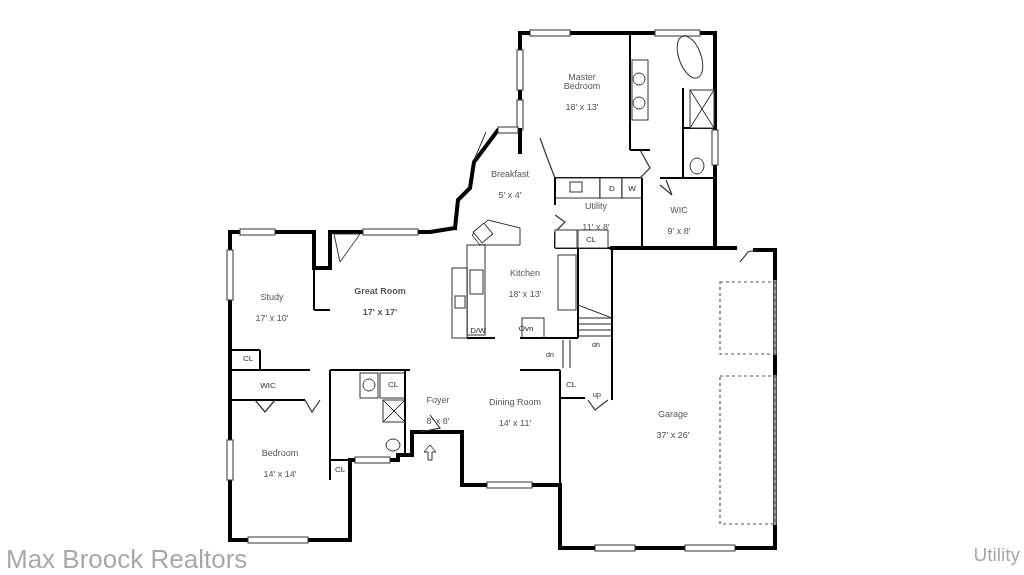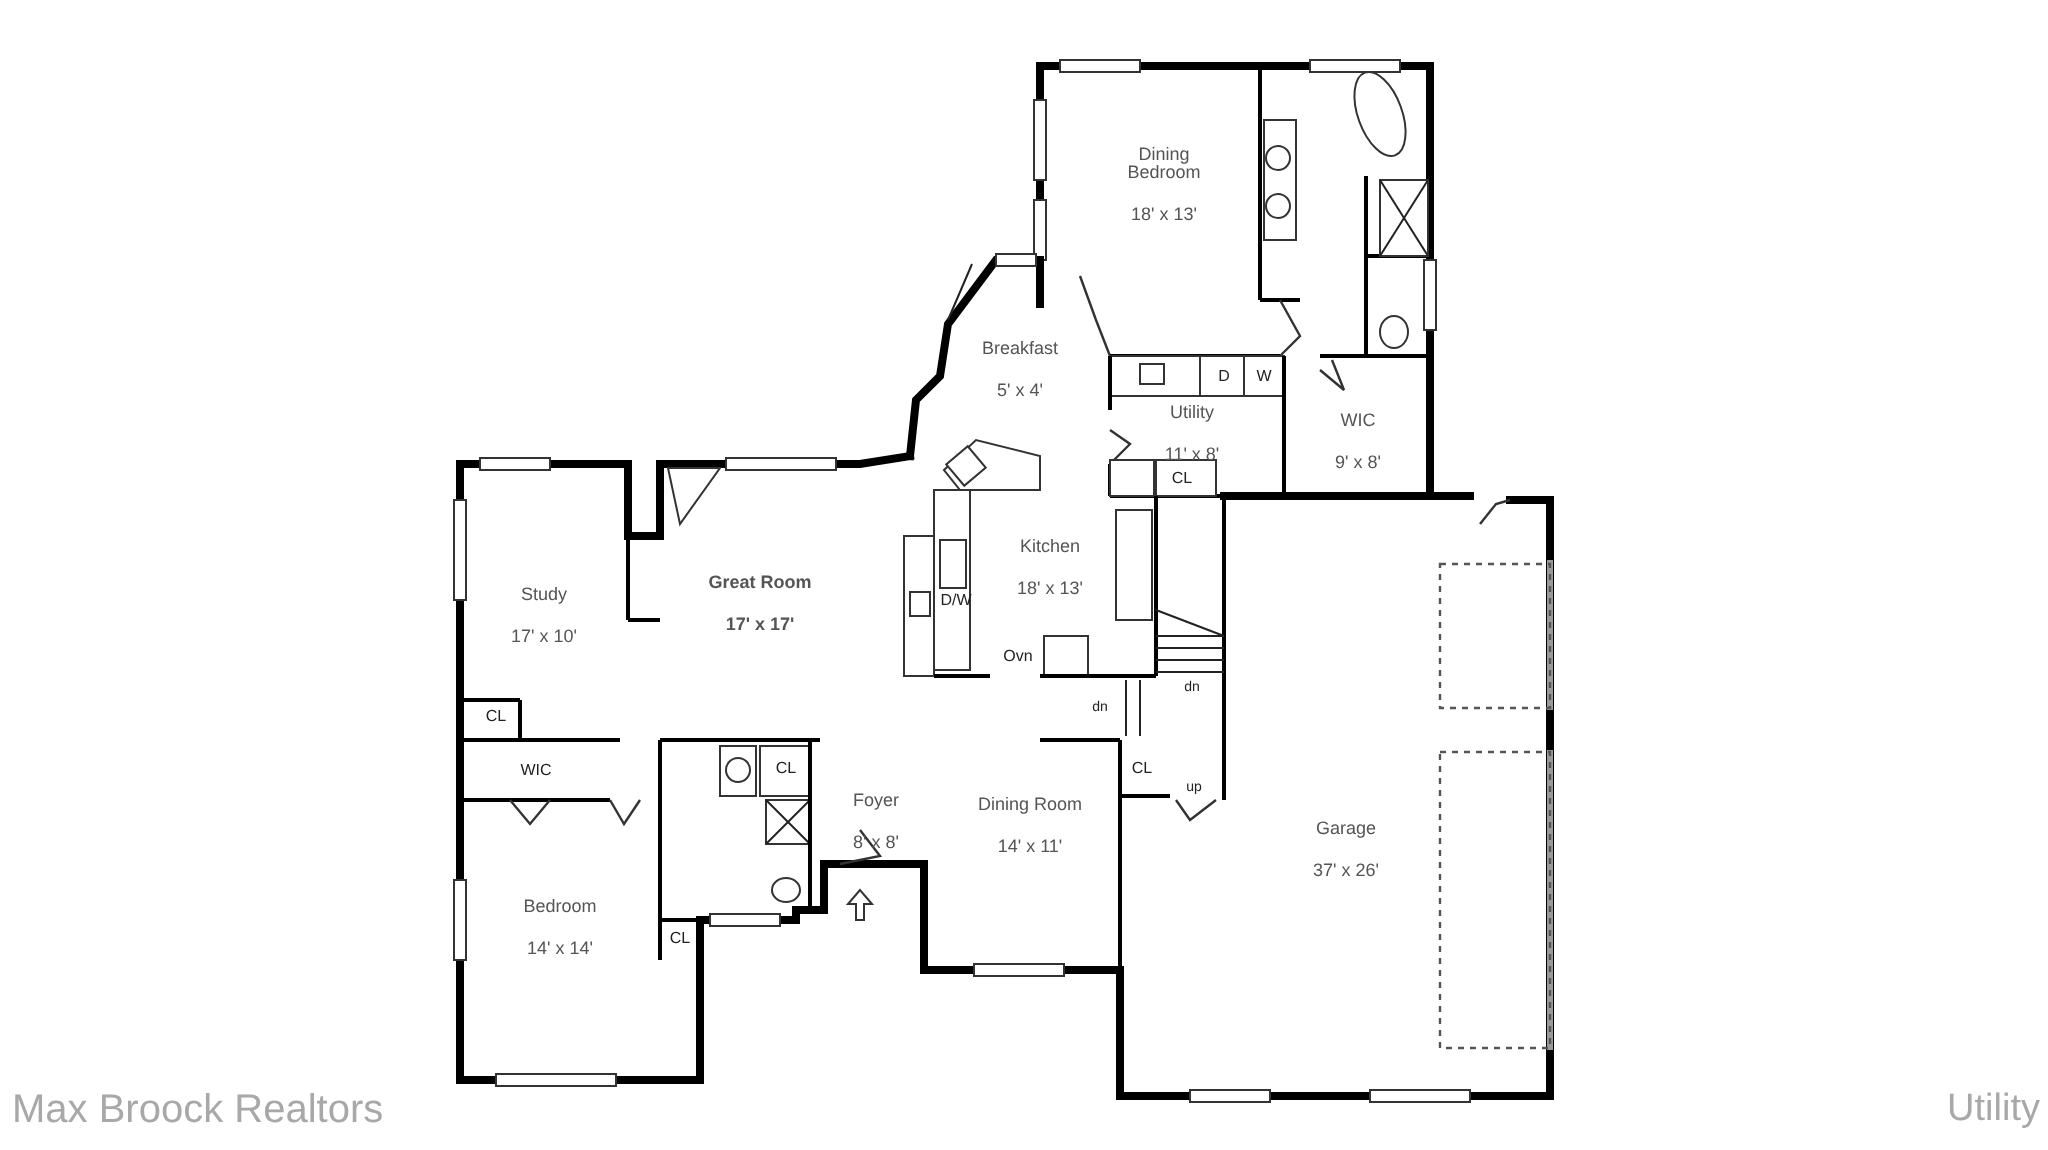--- a/index.html
+++ b/index.html
@@ -8,21 +8,21 @@
   .wall { stroke:#000; stroke-width:4; fill:none; stroke-linecap:square; }
   .iwall { stroke:#000; stroke-width:2; fill:none; }
   .thin { stroke:#222; stroke-width:1; fill:none; }
   .win { fill:#fff; stroke:#333; stroke-width:1; }
   .fix { fill:#fff; stroke:#333; stroke-width:1; }
   .dash { stroke:#555; stroke-width:1.2; stroke-dasharray:3 3; fill:none; }
   .door { stroke:#333; stroke-width:1.2; fill:none; }
   .lbl { position:absolute; font-size:9px; color:#555; text-align:center; line-height:9px; transform:translateX(-50%); white-space:nowrap; }
   .lbl .dim { display:block;margin-top:12px; }
   .tag { position:absolute; font-size:8px; color:#222; transform:translate(-50%,-50%); white-space:nowrap; }
-  .watermark { position:absolute; color:#a8a8a8; font-size:20px; }
+  .watermark { position:absolute; color:#a8a8a8; font-size:26px; }
   #wm-left { left:6px; top:544px; }
   #wm-right { right:4px; top:544px; font-size:19px; }
 </style>
 </head>
 <body>
 
 <svg id="plan" viewBox="0 0 1024 575" xmlns="http://www.w3.org/2000/svg">
 
   <g>
     <polyline class="wall" points="520,152 520,33 715,33 715,245"></polyline>
@@ -146,21 +146,21 @@
     <polyline class="wall" points="612,248 735,248"></polyline>
     <polyline class="door" points="740,262 748,252 755,250"></polyline>
     <line x1="775" y1="280" x2="775" y2="355" stroke="#999" stroke-width="3"></line>
     <line x1="775" y1="375" x2="775" y2="525" stroke="#999" stroke-width="3"></line>
     <rect class="dash" x="720" y="282" width="55" height="72"></rect>
     <rect class="dash" x="720" y="376" width="55" height="148"></rect>
   </g>
 </svg>
 
 <div class="lbl" style="left:582px;top:73px;">
-  <span style="display:block">Dining</span>
+  <span style="display:block">Master</span>
   <span style="display:block">Bedroom</span>
   <span class="dim">18' x 13'</span>
 </div>
 <div class="lbl" style="left:510px;top:170px;">
   <span style="display:block">Breakfast</span>
   <span class="dim">5' x 4'</span>
 </div>
 <div class="lbl" style="left:596px;top:202px;">
   <span style="display:block">Utility</span>
   <span class="dim">11' x 8'</span>
@@ -194,22 +194,22 @@
   <span class="dim">14' x 14'</span>
 </div>
 <div class="lbl" style="left:673px;top:410px;">
   <span style="display:block">Garage</span>
   <span class="dim">37' x 26'</span>
 </div>
 
 <span class="tag" style="left:612px;top:188px;">D</span>
 <span class="tag" style="left:632px;top:188px;">W</span>
 <span class="tag" style="left:591px;top:239px;">CL</span>
-<span class="tag" style="left:478px;top:300px;">D/W</span>
-<span class="tag" style="left:509px;top:328px;">Ovn</span>
+<span class="tag" style="left:478px;top:330px;">D/W</span>
+<span class="tag" style="left:526px;top:328px;">Ovn</span>
 <span class="tag" style="left:248px;top:358px;">CL</span>
 <span class="tag" style="left:268px;top:385px;">WIC</span>
 <span class="tag" style="left:393px;top:384px;">CL</span>
 <span class="tag" style="left:571px;top:384px;">CL</span>
 <span class="tag" style="left:340px;top:469px;">CL</span>
 <span class="tag" style="left:550px;top:354px;font-size:7px;">dn</span>
 <span class="tag" style="left:596px;top:344px;font-size:7px;">dn</span>
 <span class="tag" style="left:597px;top:394px;font-size:7px;">up</span>
 
 <div class="watermark" id="wm-left">Max Broock Realtors</div>

